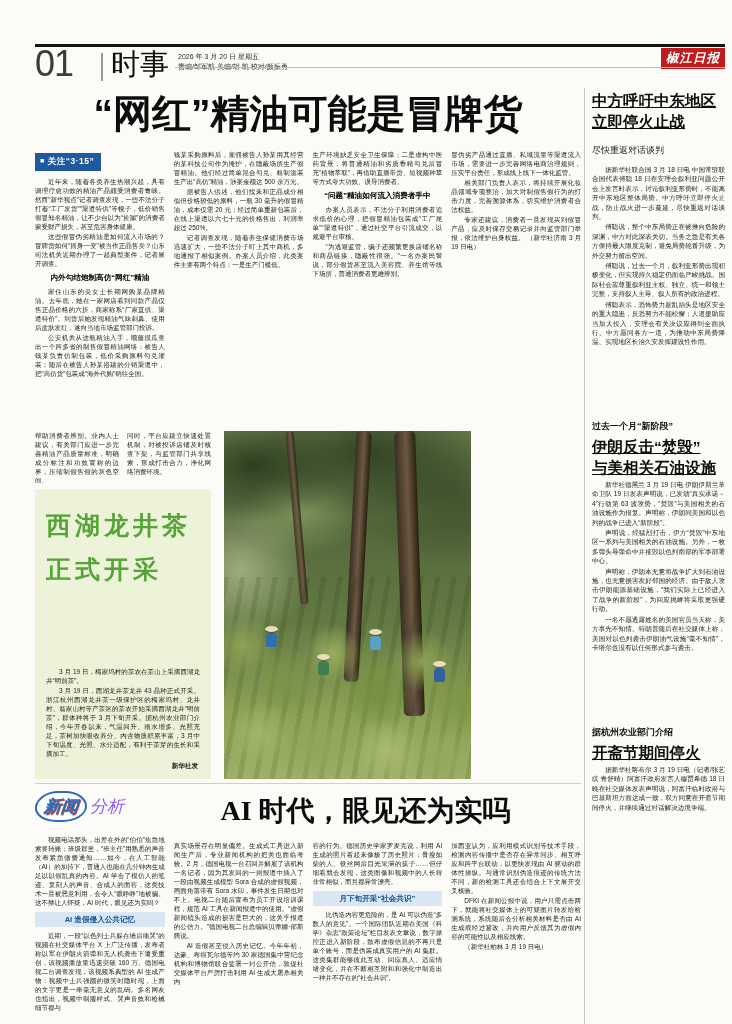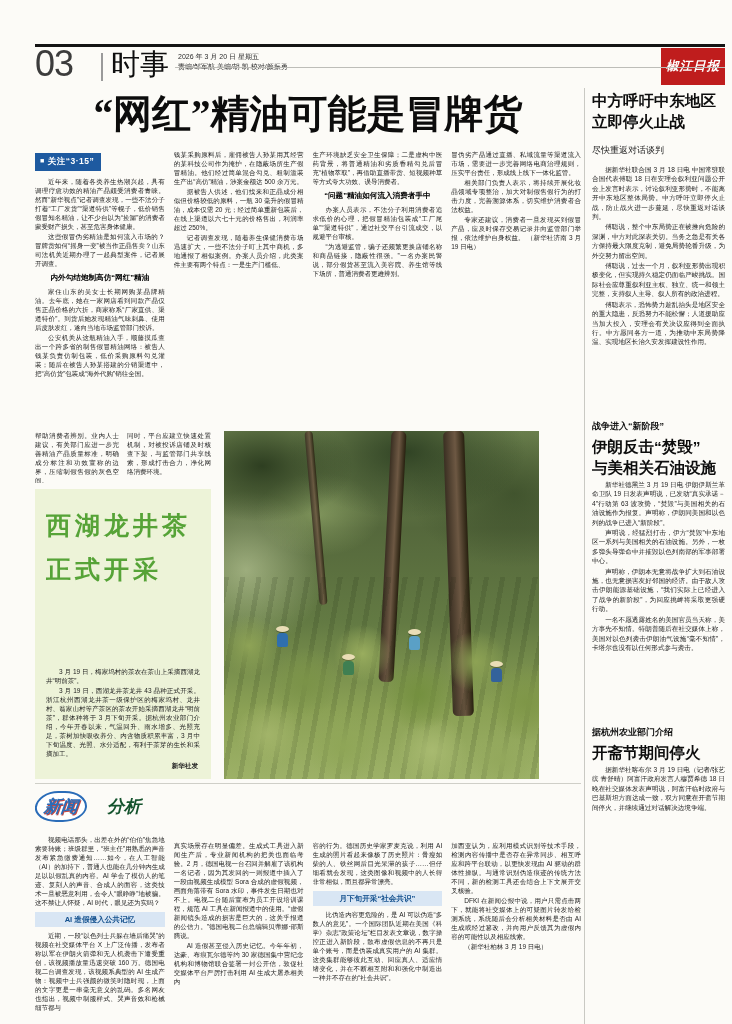--- a/index.html
+++ b/index.html
@@ -6,43 +6,43 @@
   .page{position:relative;width:732px;height:1024px;margin:0 auto;background:#fcfbf7;
         font-family:"Liberation Sans","DejaVu Sans",sans-serif;color:#1a1a1a;overflow:hidden;}
 
   
   .hdr{position:absolute;left:35px;top:40px;width:690px;height:50px;}
   .topline{position:absolute;left:0;top:4px;width:100%;height:3px;background:#141414;}
   .pagenum{position:absolute;left:0;top:6px;font-size:36px;line-height:36px;color:#3c3c3c;letter-spacing:-1px;}
   .hvdiv{position:absolute;left:66px;top:13px;width:2px;height:28px;background:#9a9a9a;}
   .sectiontitle{position:absolute;left:76px;top:9px;font-size:29px;line-height:30px;font-weight:400;color:#0e0e0e;}
   .dateblock{position:absolute;left:143px;top:12px;font-size:7px;line-height:10px;color:#2b2b2b;}
-  .masthead{position:absolute;right:0;top:8px;background:#bf1d1d;color:#fff;padding:10px 5px;
+  .masthead{position:absolute;right:0;top:8px;background:#bf1d1d;color:#fff;padding:2px 5px;
             font-family:"Liberation Serif","DejaVu Serif",serif;font-style:italic;font-weight:bold;
             font-size:12.5px;letter-spacing:1px;}
   .thinline{position:absolute;left:140px;top:27px;width:550px;height:1px;background:#bdbdb8;}
 
   
   .para{font-size:6.5px;line-height:9px;text-align:justify;text-indent:2em;margin:0 0 1px;color:#1c1c1c;}
   .para.noind{text-indent:0;}
   .subhead{font-size:7.6px;font-weight:bold;text-align:center;margin:5px 0 4px;color:#000;}
   .cols{display:flex;gap:9px;}
   .col{flex:1;min-width:0;overflow:hidden;}
 
   
   .main-art{position:absolute;left:35px;top:88px;width:546px;height:339px;overflow:hidden;}
   .main-headline{margin:2px 0 12px;font-size:39px;line-height:48px;font-weight:900;text-align:center;
-                 letter-spacing:0px;color:#0c0c0c;font-family:Liberation Serif, serif;}
+                 letter-spacing:0px;color:#0c0c0c;}
   .main-cols{height:262px;}
   .kicker{display:inline-block;background:#1e5aa0;color:#fff;font-size:8.5px;font-weight:bold;
           padding:3px 7px 3px 5px;margin-bottom:6px;letter-spacing:.5px;}
   .kicker .sq{display:inline-block;margin-right:3px;font-size:7px;vertical-align:1px;}
 
   
-  .mid-band{position:absolute;left:35px;top:431px;width:504px;height:348px;display:flex;gap:13px;}
+  .mid-band{position:absolute;left:35px;top:431px;width:436px;height:348px;display:flex;gap:13px;}
   .mid-left{width:176px;display:flex;flex-direction:column;}
   .mini-cols{display:flex;gap:8px;height:52px;overflow:hidden;margin-bottom:6px;}
   .mini-col{flex:1;min-width:0;}
   .tea-box{flex:1;background:#edf3d8;padding:14px 11px 8px;display:flex;flex-direction:column;box-sizing:border-box;}
   .tea-title{font-size:25px;line-height:44px;font-weight:900;color:#56a337;letter-spacing:4px;}
   .tea-spacer{flex:1;}
   .tea-credit{text-align:right;font-size:6.6px;font-weight:bold;margin:3px 2px 0;color:#222;}
 
   
   .photo{flex:1;position:relative;overflow:hidden;
@@ -83,40 +83,40 @@
   .ai-headline{position:absolute;left:115px;top:4px;width:431px;margin:0;text-align:center;
                font-family:"Liberation Serif","DejaVu Serif",serif;font-weight:900;
                font-size:28px;line-height:36px;color:#0b0b0b;}
   .ai-cols{height:100%;}
   .ai-cols .col.pad{padding-top:52px;}
   .ai-art .subhead{background:#d9e6f4;color:#14518e;padding:2.5px 0;margin:5px 0 4px;}
   .ana-badge{position:relative;height:36px;margin:2px 0 8px;white-space:nowrap;}
   .b1{display:inline-block;font-size:17px;font-weight:900;font-style:italic;color:#2a6cb8;
       border:2px solid #2a6cb8;border-radius:48% 52% 50% 50%/60% 60% 55% 55%;
       padding:2px 7px;transform:skew(-6deg);background:#fff;text-shadow:1px 1px 0 #c9473f;}
-  .b2{font-size:17px;font-weight:700;font-style:italic;color:#14532d;margin-left:20px;}
+  .b2{font-size:17px;font-weight:400;font-style:italic;color:#8b5cf6;margin-left:3px;}
 
   
   .vrule{position:absolute;left:584px;top:88px;width:1px;height:936px;background:#c9c9c3;}
   .sidebar{position:absolute;left:592px;top:90px;width:133px;height:934px;overflow:hidden;}
   .sb-art{overflow:hidden;}
   .sb-a1{height:330px;}.sb-a2{height:306px;}.sb-a3{height:212px;}.sb-a4{height:86px;}
-  .sb-title{margin:0 0 2px;font-size:15.5px;line-height:21px;font-weight:900;color:#0d0d0d;}
+  .sb-title{margin:0 0 2px;font-size:15.5px;line-height:21px;font-weight:900;color:#0d0d0d;text-decoration:underline;}
   .sb-sub{margin:12px 0 8px;font-size:9px;font-weight:normal;color:#222;}
   .sb-kicker{margin:0 0 3px;font-size:9px;font-weight:bold;color:#111;}
   .sidebar .para{font-size:6.6px;line-height:9.4px;}
 </style>
 </head>
 <body>
 
 <div class="page">
 
   <header class="hdr">
     <div class="topline"></div>
-    <div class="pagenum">03</div>
+    <div class="pagenum">01</div>
     <div class="hvdiv"></div>
     <div class="sectiontitle">时事</div>
     <div class="dateblock">
       <div>2026 年 3 月 20 日  星期五</div>
       <div>责编/邹军航   美编/胡 凯   校对/颜振勇</div>
     </div>
     <div class="masthead">椒江日报</div>
     <div class="thinline"></div>
   </header>
 
@@ -196,20 +196,21 @@
       <div class="ph-fig f4">
           <div class="hat"></div>
           <div class="torso"></div>
         </div>
     </div>
   </section>
 
   <div class="hrule-ai"></div>
 
   <section class="ai-art">
+    <h2 class="ai-headline">AI 时代，眼见还为实吗</h2>
     <div class="cols ai-cols">
       <div class="col">
         <div class="ana-badge">
           <span class="b1">新闻</span><span class="b2">分析</span>
         </div>
         <div>
             <p class="para">视频电话那头，出差在外的“伯伯”焦急地索要转账；班级群里，“班主任”用熟悉的声音发布紧急缴费通知……如今，在人工智能（AI）的加持下，普通人也能在几分钟内生成足以以假乱真的内容。AI 学会了模仿人的笔迹、复刻人的声音、合成人的面容，这类技术一旦被恶意利用，会令人“眼睁睁”地被骗。这不禁让人怀疑，AI 时代，眼见还为实吗？</p>
             <h3 class="subhead">AI 造假侵入公共记忆</h3>
             <p class="para">近期，一段“以色列士兵躲在墙后痛哭”的视频在社交媒体平台 X 上广泛传播，发布者称以军在伊朗火箭弹和无人机袭击下遭受重创，该视频播放量迅速突破 160 万。德国电视二台调查发现，该视频系典型的 AI 生成产物：视频中士兵强颜的微笑时隐时现，上面的文字更是一串毫无意义的乱码。多名网友也指出，视频中制服样式、哭声音效和枪械细节都与</p>
           </div>
@@ -240,21 +241,21 @@
       </h2>
       <div class="sb-sub">尽快重返对话谈判</div>
       <div>
           <p class="para">据新华社联合国 3 月 18 日电  中国常驻联合国代表傅聪 18 日在安理会叙利亚问题公开会上发言时表示，讨论叙利亚形势时，不能离开中东地区整体局势。中方呼吁立即停火止战，防止战火进一步蔓延，尽快重返对话谈判。</p>
           <p class="para">傅聪说，整个中东局势正在被推向危险的深渊，中方对此深表关切。当务之急是有关各方保持最大限度克制，避免局势轮番升级，为外交努力留出空间。</p>
           <p class="para">傅聪说，过去一个月，叙利亚形势出现积极变化，但实现持久稳定仍面临严峻挑战。国际社会应尊重叙利亚主权、独立、统一和领土完整，支持叙人主导、叙人所有的政治进程。</p>
           <p class="para">傅聪表示，恐怖势力趁乱抬头是地区安全的重大隐患，反恐努力不能松懈；人道援助应当加大投入，安理会有关决议应得到全面执行。中方愿同各方一道，为推动中东局势降温、实现地区长治久安发挥建设性作用。</p>
         </div>
     </article>
     <article class="sb-art sb-a2">
-      <div class="sb-kicker">战争进入“新阶段”</div>
+      <div class="sb-kicker">过去一个月“新阶段”</div>
       <h2 class="sb-title">
         <div>伊朗反击“焚毁”</div>
         <div>与美相关石油设施</div>
       </h2>
       <div>
           <p class="para">新华社德黑兰 3 月 19 日电  伊朗伊斯兰革命卫队 19 日发表声明说，已发动“真实承诺－4”行动第 63 波攻势，“焚毁”与美国相关的石油设施作为报复。声明称，伊朗同美国和以色列的战争已进入“新阶段”。</p>
           <p class="para">声明说，经猛烈打击，伊方“焚毁”中东地区一系列与美国相关的石油设施。另外，一枚多弹头导弹命中并摧毁以色列南部的军事部署中心。</p>
           <p class="para">声明称，伊朗本无意将战争扩大到石油设施，也无意损害友好邻国的经济。由于敌人攻击伊朗能源基础设施，“我们实际上已经进入了战争的新阶段”，为回应挑衅将采取更强硬行动。</p>
           <p class="para">一名不愿透露姓名的美国官员当天称，美方事先不知情。特朗普随后在社交媒体上称，美国对以色列袭击伊朗油气设施“毫不知情”，卡塔尔也没有以任何形式参与袭击。</p>
         </div>

